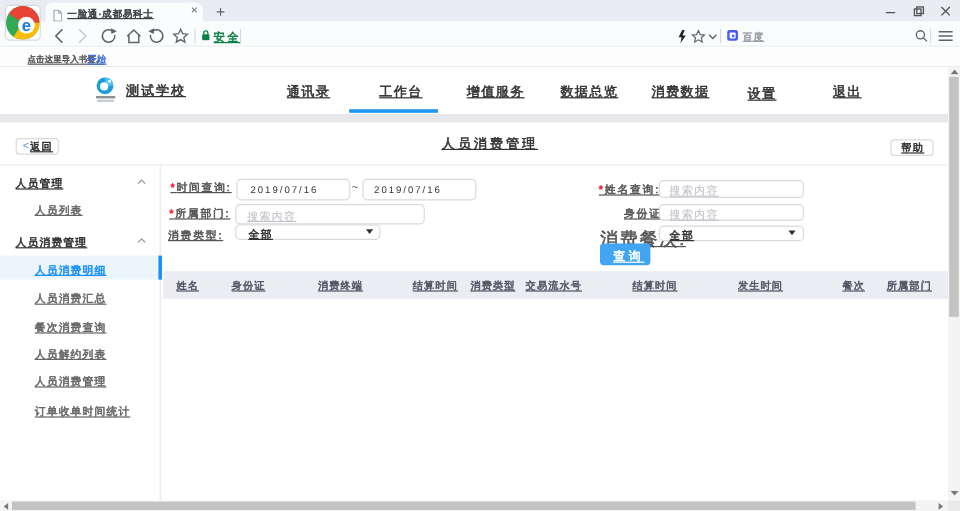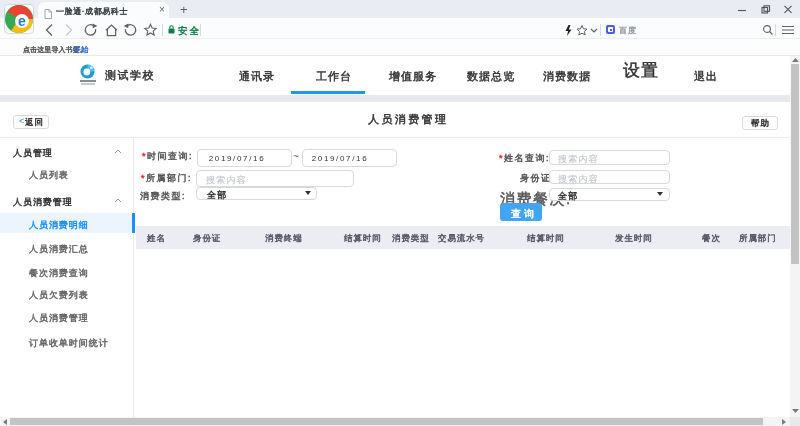--- a/index.html
+++ b/index.html
@@ -4,21 +4,21 @@
 *{margin:0;padding:0;box-sizing:border-box;font-family:"Liberation Sans",sans-serif;}
 html,body{width:800px;height:426px;overflow:hidden;background:#fff;}
 .abs{position:absolute;}
 #win{position:relative;width:800px;height:426px;}
 
 #tabbar{left:0;top:0;width:800px;height:18px;background:#e9ecf3;}
 #logobtn{left:4px;top:4px;width:30px;height:30px;background:#fff;border:1px solid #d6d9dc;border-radius:4px;z-index:5;}
 #tab{left:38px;top:2px;width:131px;height:16px;background:#fbfcfd;border-radius:6px 6px 0 0;}
 #toolbar{left:0;top:18px;width:800px;height:21px;background:#fbfcfd;border-bottom:1px solid #eceef1;}
 #bmbar{left:0;top:40px;width:800px;height:16px;background:#fdfdfe;border-bottom:1px solid #e7e9eb;}
-.cj{white-space:pre;-webkit-text-stroke:0.45px currentColor;}
+.cj{white-space:pre;text-decoration:underline;-webkit-text-stroke:0.45px currentColor;}
 
 #phead{left:0;top:56px;width:800px;height:38px;background:#fff;}
 #grayband{left:0;top:95px;width:800px;height:8px;background:#e6e8ec;}
 #titlebar{left:0;top:102px;width:800px;height:36px;background:#fff;border-bottom:1px solid #e8e8e8;}
 #sidebar{left:0;top:138px;width:134px;height:279px;background:#fff;border-right:1px solid #e8e8e8;}
 #main{left:135px;top:138px;width:655px;height:279px;background:#fff;}
 .btn{background:#fff;border:1px solid #d9d9d9;border-radius:3px;}
 .inp{background:#fff;border:1px solid #d9d9d9;border-radius:4px;}
 .tri{width:0;height:0;border-left:3px solid transparent;border-right:3px solid transparent;border-top:4px solid #333;}
 #vsb{left:790px;top:56px;width:10px;height:361px;background:#f4f4f4;}
@@ -110,21 +110,21 @@
 </svg></div>
 <div class="abs" style="left:80px;top:79.5px;width:16px;height:2.5px;background:#8a8f94"></div>
 <div class="abs" style="left:81px;top:83px;width:14px;height:1.5px;background:#c8cbce"></div>
 <div class="abs cj" style="left:105px;top:67.5px;font-size:11px;letter-spacing:1.5px;color:#333">测试学校</div>
 
 <div class="abs cj" style="left:239px;top:68.5px;font-size:11px;letter-spacing:1.05px;color:#333">通讯录</div>
 <div class="abs cj" style="left:316px;top:69px;font-size:11px;letter-spacing:1.05px;color:#333">工作台</div>
 <div class="abs cj" style="left:389px;top:68.5px;font-size:11px;letter-spacing:1.05px;color:#333">增值服务</div>
 <div class="abs cj" style="left:467px;top:68.5px;font-size:11px;letter-spacing:1.05px;color:#333">数据总览</div>
 <div class="abs cj" style="left:543px;top:68.5px;font-size:11px;letter-spacing:1.05px;color:#333">消费数据</div>
-<div class="abs cj" style="left:623px;top:59px;font-size:17px;letter-spacing:1.05px;color:#333">设置</div>
+<div class="abs cj" style="left:623px;top:71px;font-size:11px;letter-spacing:1.05px;color:#333">设置</div>
 <div class="abs cj" style="left:694px;top:68.5px;font-size:11px;letter-spacing:1.05px;color:#333">退出</div>
 <div class="abs" style="left:291px;top:91px;width:74px;height:3px;background:#2196f3"></div>
 <div class="abs" id="grayband"></div>
 
 <div class="abs" id="titlebar"></div>
 <div class="abs btn" style="left:13px;top:115px;width:36px;height:14px"></div>
 <div class="abs" style="left:19px;top:116px;font-size:9px;color:#3f8fe8">&lt;</div>
 <div class="abs cj" style="left:25px;top:116.5px;font-size:8.5px;letter-spacing:1.1px;color:#333">返回</div>
 <div class="abs cj" style="left:368px;top:111.5px;font-size:11px;letter-spacing:2.4px;color:#333">人员消费管理</div>
 <div class="abs btn" style="left:742px;top:115.5px;width:36px;height:14px"></div>
@@ -138,21 +138,21 @@
 <div class="abs cj" style="left:29px;top:169px;font-size:9px;letter-spacing:0.95px;color:#666">人员列表</div>
 <div class="abs cj" style="left:13px;top:196px;font-size:9px;letter-spacing:0.95px;color:#333">人员消费管理</div>
 <svg class="abs" style="left:114px;top:198px" width="8" height="5" viewBox="0 0 8 5">
       <path d="M1 4 L4 1 L7 4" fill="none" stroke="#999" stroke-width="1"></path>
     </svg>
 <div class="abs" style="left:0;top:213px;width:132px;height:20px;background:#ecf5fd"></div>
 <div class="abs" style="left:132px;top:213px;width:3px;height:20px;background:#1890ff"></div>
 <div class="abs cj" style="left:29px;top:219px;font-size:9px;letter-spacing:0.95px;color:#1890ff">人员消费明细</div>
 <div class="abs cj" style="left:29px;top:243px;font-size:9px;letter-spacing:0.95px;color:#666">人员消费汇总</div>
 <div class="abs cj" style="left:29px;top:266.5px;font-size:9px;letter-spacing:0.95px;color:#666">餐次消费查询</div>
-<div class="abs cj" style="left:29px;top:289px;font-size:9px;letter-spacing:0.95px;color:#666">人员欠费列表</div>
+<div class="abs cj" style="left:29px;top:289px;font-size:9px;letter-spacing:0.95px;color:#666">人员解约列表</div>
 <div class="abs cj" style="left:29px;top:312px;font-size:9px;letter-spacing:0.95px;color:#666">人员消费管理</div>
 <div class="abs cj" style="left:29px;top:337px;font-size:9px;letter-spacing:0.95px;color:#666">订单收单时间统计</div>
 
 <div class="abs" id="main"></div>
 <div class="abs cj" style="left:142px;top:150px;font-size:9px;letter-spacing:1.5px;color:#555"><span style="color:#f5222d">*</span>时间查询:</div>
 <div class="abs inp" style="left:197px;top:149px;width:95px;height:18px"></div>
 <div class="abs" style="left:197px;top:153.5px;width:80px;text-align:center;font-size:8px;letter-spacing:1.65px;color:#333">2019/07/16</div>
 <div class="abs" style="left:293px;top:151px;font-size:10px;color:#555">~</div>
 <div class="abs inp" style="left:302px;top:149px;width:95px;height:18px"></div>
 <div class="abs" style="left:302px;top:153.5px;width:76px;text-align:center;font-size:8px;letter-spacing:1.65px;color:#333">2019/07/16</div>

